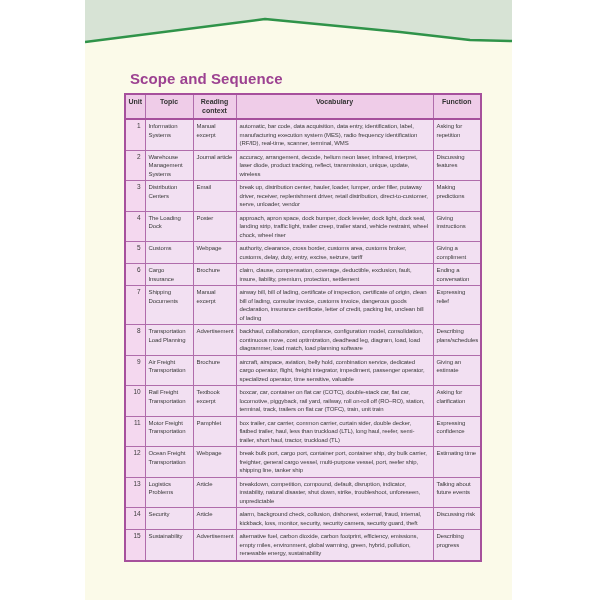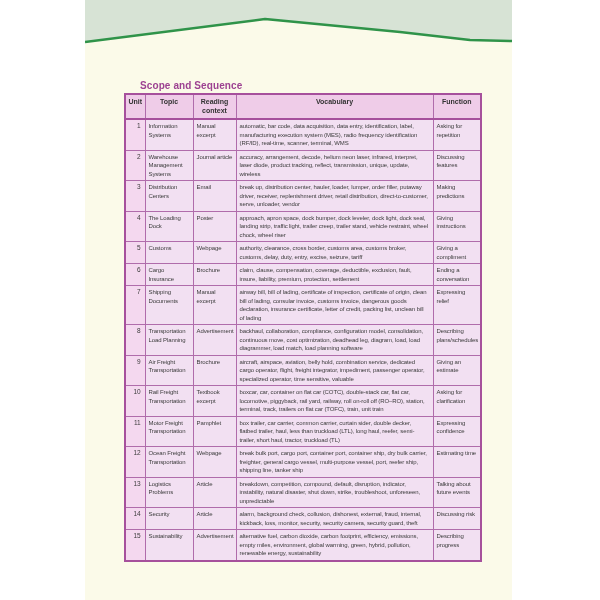--- a/index.html
+++ b/index.html
@@ -6,22 +6,22 @@
   body{
     width:600px;height:600px;position:relative;background:#ffffff;
     font-family:"Liberation Sans", sans-serif;overflow:hidden;
   }
   .page{
     position:absolute;left:85px;top:0;width:427px;height:600px;
     background:#fbfae9;
   }
   .decor{position:absolute;left:0;top:0;width:427px;height:46px;}
   .page-title{
-    position:absolute;left:39px;top:64px;margin:16px;
-    font-size:10px;font-weight:bold;color:#9c4191;letter-spacing:.1px;
+    position:absolute;left:39px;top:64px;margin:6px;
+    font-size:15px;font-weight:bold;color:#9c4191;letter-spacing:.1px;
   }
   table.sst{
     position:absolute;left:39px;top:93px;width:356px;
     border-collapse:collapse;table-layout:fixed;
     border:2px solid #a6509c;
   }
   .sst th,.sst td{
     border:1px solid #b06cab;
     vertical-align:top;
     color:#3c3c3c;

